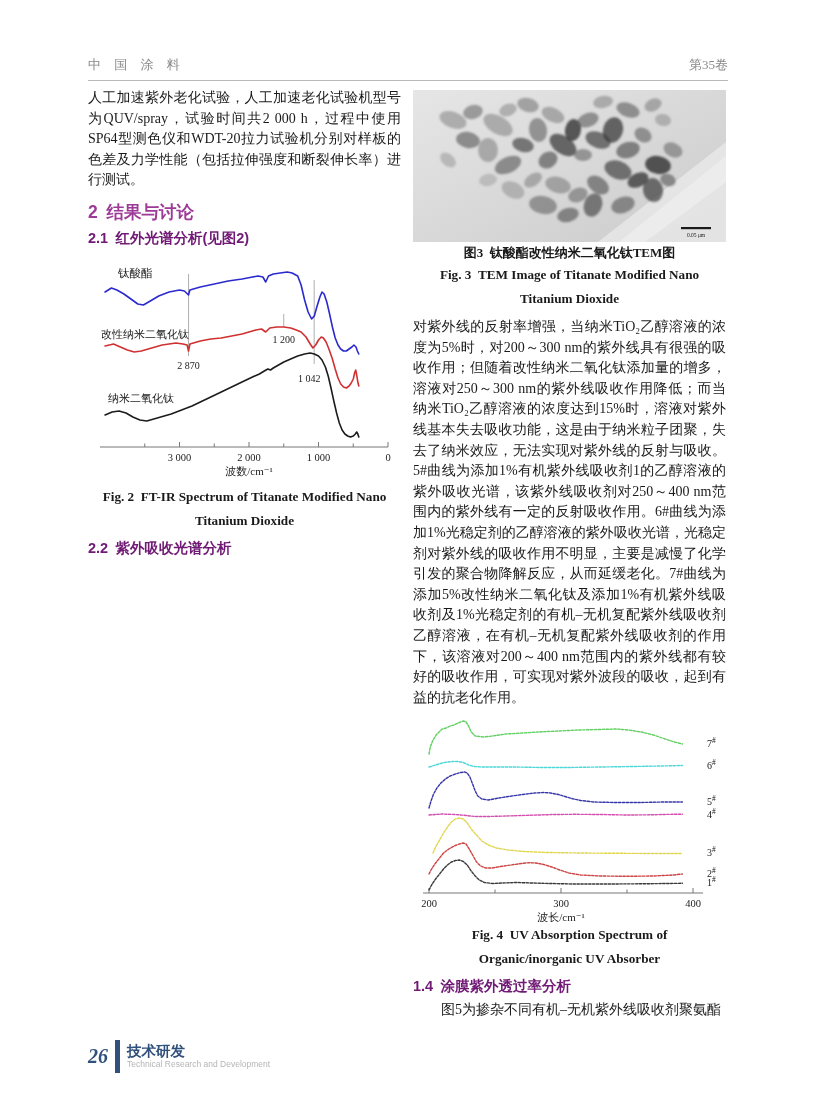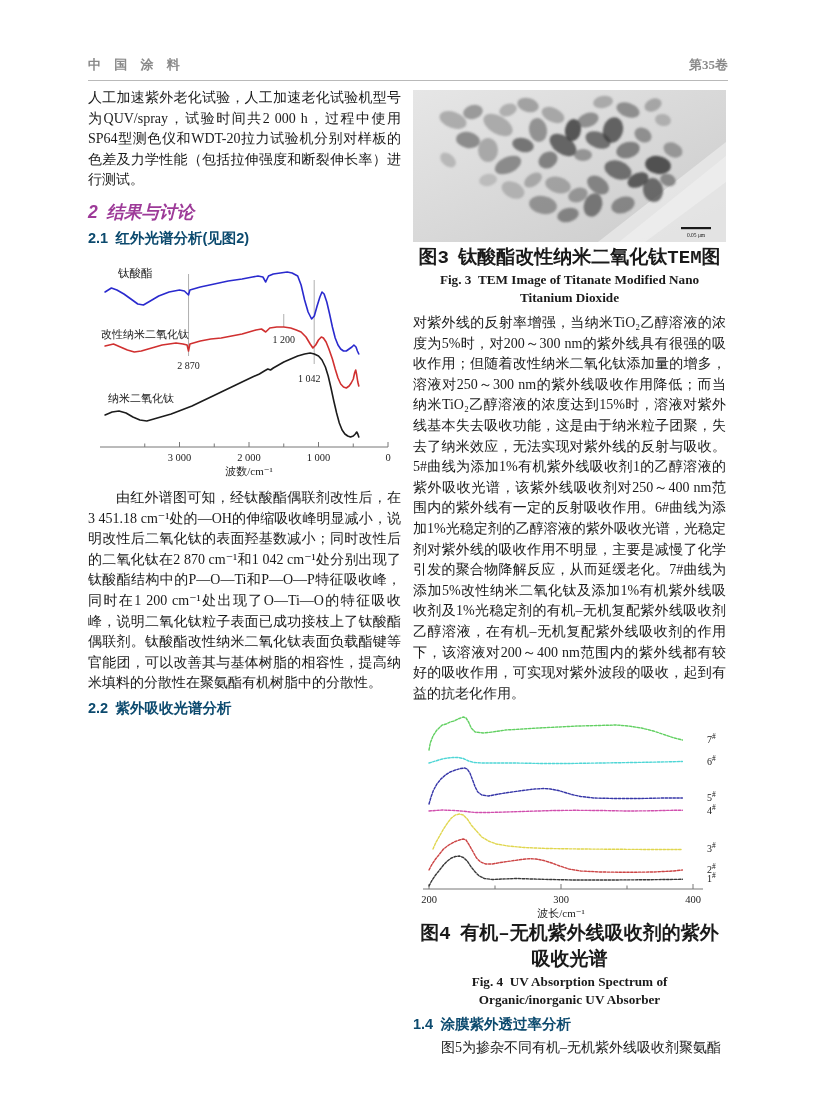--- a/index.html
+++ b/index.html
@@ -1,40 +1,40 @@
 <!DOCTYPE html>
 <html><head>
 <meta charset="utf-8">
 <style>
   html,body{margin:0;padding:0;background:#ffffff;}
   body{width:816px;height:1099px;position:relative;font-family:"Liberation Serif","DejaVu Serif",serif;color:#1a1a1a;}
   .sheet{position:absolute;left:0;top:0;width:816px;height:1099px;background:#fff;overflow:hidden;}
 
   
   .hdr{position:absolute;left:88px;top:56px;width:640px;display:flex;justify-content:space-between;
-       font-size:13px;color:#8a8a8a;padding-bottom:6px;border-bottom:1px solid #b9b9b9;font-weight:bold;}
+       font-size:13px;color:#8a8a8a;padding-bottom:6px;border-bottom:1px solid #b9b9b9;}
   .hdr .jname{letter-spacing:5px;}
 
   
   .cols{position:absolute;left:88px;top:88px;width:642px;display:flex;gap:12px;}
   .col{width:313px;}
 
   p.body{font-size:14px;line-height:20.6px;text-align:justify;margin:0;}
   p.indent{text-indent:2em;}
 
   h2.sec{font-family:"Liberation Sans","DejaVu Sans",sans-serif;font-size:17.5px;color:#9d3a98;
-         margin:9px 0 4px 0;font-weight:bold;font-style:italic;}
-  h3.sec{font-family:"Liberation Sans","DejaVu Sans",sans-serif;font-size:14.5px;color:#0c4a6e;
+         margin:9px 0 4px 0;font-weight:bold;}
+  h3.sec{font-family:"Liberation Sans","DejaVu Sans",sans-serif;font-size:14.5px;color:#701a75;
          margin:5px 0 4px 0;font-weight:bold;}
 
   .figure{margin:2px 0 4px 0;}
   .figure svg{display:block;}
-  .cap-cn{font-family:Liberation Mono, monospace;font-weight:bold;font-size:19px;
+  .cap-cn{font-family:Liberation Serif, serif;font-weight:bold;font-size:13px;
           text-align:center;margin:2px 0 0 0;}
-  .cap-en{font-weight:bold;font-size:13.2px;text-align:center;margin:1px 8px 6px 8px;line-height:18px;}
+  .cap-en{font-weight:bold;font-size:13.2px;text-align:center;margin:1px 8px 6px 8px;line-height:24px;}
 
   svg text{font-family:"Liberation Serif","DejaVu Serif",serif;fill:#222;}
 
   
   .ftr{position:absolute;left:88px;top:1040px;display:flex;align-items:center;}
   .ftr .pgnum{font-style:italic;font-weight:bold;font-size:20px;color:#31517c;margin-right:7px;}
   .ftr .bar{width:5px;height:33px;background:#31517c;margin-right:7px;}
   .ftr .cn{font-family:"Liberation Sans","DejaVu Sans",sans-serif;font-weight:bold;font-size:14.5px;color:#31517c;line-height:16px;}
   .ftr .en{font-family:"Liberation Sans","DejaVu Sans",sans-serif;font-size:8.5px;color:#b5b5b5;line-height:11px;}
 </style>
@@ -78,23 +78,23 @@
             <text x="195.75" y="91" font-size="10" text-anchor="middle" fill="#333">1 200</text>
             <line x1="226.191" y1="28" x2="226.191" y2="112" stroke="#9a9a9a" stroke-width="0.8"></line>
             <text x="221.191" y="130" font-size="10" text-anchor="middle" fill="#333">1 042</text>
             <polyline points="17.1,40 23.4,36 28.9,38 35.9,42 42.9,47 49.8,52 55.4,53 62.3,49 70.7,44 81.1,40 91.5,38 96.4,39 100.5,43 101.9,38 112.3,35 126.3,32 140.2,29 154.1,27 164.5,25 170.0,24 174.9,25 177.7,30 180.5,24 185.3,22 192.3,21 199.2,20 204.1,21 209.7,24 213.1,33 216.6,48 220.1,60 223.6,67 226.3,64 229.1,54 231.9,45 234.0,40 236.1,42 238.8,50 241.6,62 244.4,75 247.2,86 250.0,93 252.7,97 255.5,99 258.3,99 261.1,97 263.9,95 265.9,93 268.0,95 269.4,99 270.8,102" fill="none" stroke="#2a2ace" stroke-width="1.6" stroke-linejoin="round" stroke-linecap="round"></polyline>
             <text x="30" y="25" font-size="11.5" fill="#111">钛酸酯</text>
             <polyline points="17.1,94 25.5,92 32.4,95 39.4,98 46.3,100 53.3,99 60.2,97 67.2,95 74.1,93 81.1,92 88.0,91 95.0,92 99.1,93 100.5,99 101.9,92 112.3,89 122.8,87 133.2,86 143.6,84 154.1,82 161.0,80 167.9,78 173.5,77 177.7,80 181.8,76 188.8,75 195.8,75 202.7,76 208.3,78 213.1,80 218.0,85 222.2,92 224.9,96 227.7,93 230.5,88 233.3,85 235.4,86 238.1,90 240.9,97 244.4,107 247.2,117 250.0,126 252.7,132 255.5,135 258.3,136 261.1,134 263.2,131 265.3,127 266.6,121 267.7,118 268.7,123 269.8,130 270.8,134" fill="none" stroke="#d03030" stroke-width="1.6" stroke-linejoin="round" stroke-linecap="round"></polyline>
             <text x="13" y="86" font-size="11" fill="#111">改性纳米二氧化钛</text>
             <polyline points="17.1,163 24.1,160 31.0,159 38.0,161 44.9,165 51.9,168 58.8,169 65.8,167 72.7,165 83.2,162 93.6,158 104.0,154 114.4,149 124.9,144 135.3,139 145.7,134 156.1,129 164.5,125 171.4,122 176.3,119 179.8,117 182.5,118 185.3,116 188.8,114 195.8,110 202.7,107 209.7,104 216.6,102 222.2,101 226.3,102 230.5,104 234.0,108 237.4,115 240.2,124 243.0,136 245.8,149 248.6,161 251.3,171 254.1,178 256.9,182 259.7,184 262.5,185 265.3,184 267.3,182 268.7,180 269.8,182 270.8,185" fill="none" stroke="#1c1c1c" stroke-width="1.6" stroke-linejoin="round" stroke-linecap="round"></polyline>
             <text x="20" y="150" font-size="11" fill="#111">纳米二氧化钛</text>
           </svg>
+        <p class="cap-en">Fig. 2 FT-IR Spectrum of Titanate Modified Nano Titanium Dioxide</p>
       </div>
 
-      <p class="body indent">由红外谱图可知，经钛酸酯偶联剂改性后，在3 451.18 cm⁻¹处的—OH的伸缩吸收峰明显减小，说明改性后二氧化钛的表面羟基数减小；同时改性后的二氧化钛在2 870 cm⁻¹和1 042 cm⁻¹处分别出现了钛酸酯结构中的P—O—Ti和P—O—P特征吸收峰，同时在1 200 cm⁻¹处出现了O—Ti—O的特征吸收峰，说明二氧化钛粒子表面已成功接枝上了钛酸酯偶联剂。钛酸酯改性纳米二氧化钛表面负载酯键等官能团，可以改善其与基体树脂的相容性，提高纳米填料的分散性在聚氨酯有机树脂中的分散性。</p>
 
       <h3 class="sec">2.2 紫外吸收光谱分析</h3>
     </div>
 
     <div class="col">
 
       <div class="figure">
         <svg width="313" height="152" viewBox="0 0 313 152">
           <defs>
             <linearGradient id="temBg" x1="0" y1="0" x2="1" y2="1">
@@ -180,23 +180,30 @@
             <text x="294" y="91" font-size="10" fill="#111">5<tspan dy="-4" font-size="7.5">#</tspan></text>
             <polyline points="16.0,101 29.2,100 42.4,100.5 53.0,101.5 62.2,102.5 75.4,102.5 92.6,102 108.4,101.5 125.6,101 141.4,100.5 161.2,100.3 187.6,100.5 214.0,101 237.8,100.8 253.6,100.4 269.4,100.2" fill="none" stroke="#d14fae" stroke-width="1.4" stroke-linejoin="round" stroke-linecap="round" stroke-dasharray="2.4 1.5"></polyline>
             <text x="294" y="104" font-size="10" fill="#111">4<tspan dy="-4" font-size="7.5">#</tspan></text>
             <polyline points="20.0,139 22.6,133 26.6,126 30.5,119 34.5,113 38.4,108 42.4,105 46.4,104 50.3,105 54.3,109 58.2,115 63.5,121 68.8,127 75.4,131 83.3,134 95.2,136 111.0,137.5 134.8,138.5 167.8,139 207.4,139.3 240.4,139.5 269.4,139.5" fill="none" stroke="#e0d64e" stroke-width="1.4" stroke-linejoin="round" stroke-linecap="round" stroke-dasharray="2.4 1.5"></polyline>
             <text x="294" y="142" font-size="10" fill="#111">3<tspan dy="-4" font-size="7.5">#</tspan></text>
             <polyline points="16.0,160 18.6,155 22.6,149 26.6,144 30.5,139 35.8,135 41.1,132 46.4,130 50.3,129 53.0,130 55.6,134 59.6,141 63.5,148 67.5,152 72.8,154 79.4,154 87.3,152.5 97.8,151 108.4,149.5 116.3,148.7 122.9,149 130.8,150.5 138.8,153 146.7,156 155.9,159 167.8,161 187.6,162 214.0,162.3 240.4,162 260.2,161 269.4,160" fill="none" stroke="#cc4444" stroke-width="1.4" stroke-linejoin="round" stroke-linecap="round" stroke-dasharray="2.4 1.5"></polyline>
             <text x="294" y="163" font-size="10" fill="#111">2<tspan dy="-4" font-size="7.5">#</tspan></text>
             <polyline points="16.0,176 18.6,171 22.6,165 26.6,160 30.5,155 34.5,151 38.4,148 42.4,146.5 46.4,146 50.3,147.5 54.3,151 58.2,157 62.2,162 66.2,166 71.4,168.5 79.4,169.5 89.9,169 103.1,168.5 119.0,169 137.4,169.5 161.2,170 194.2,170 227.2,169.8 253.6,169.5 269.4,169.3" fill="none" stroke="#3a3a3a" stroke-width="1.4" stroke-linejoin="round" stroke-linecap="round" stroke-dasharray="2.4 1.5"></polyline>
             <text x="294" y="172" font-size="10" fill="#111">1<tspan dy="-4" font-size="7.5">#</tspan></text>
           </svg>
-        <p class="cap-cn">图4 有机–无机紫外线吸收剂的紫外吸收光谱</p>
         <p class="cap-en">Fig. 4 UV Absorption Spectrum of Organic/inorganic UV Absorber</p>
       </div>
 
       <h3 class="sec">1.4 涂膜紫外透过率分析</h3>
       <p class="body indent">图5为掺杂不同有机–无机紫外线吸收剂聚氨酯</p>
     </div>
   </div>
 
+  <div class="ftr">
+    <span class="pgnum">26</span>
+    <span class="bar"></span>
+    <span>
+      <div class="cn">技术研发</div>
+      <div class="en">Technical Research and Development</div>
+    </span>
+  </div>
 
 </div>
 
 </body></html>

